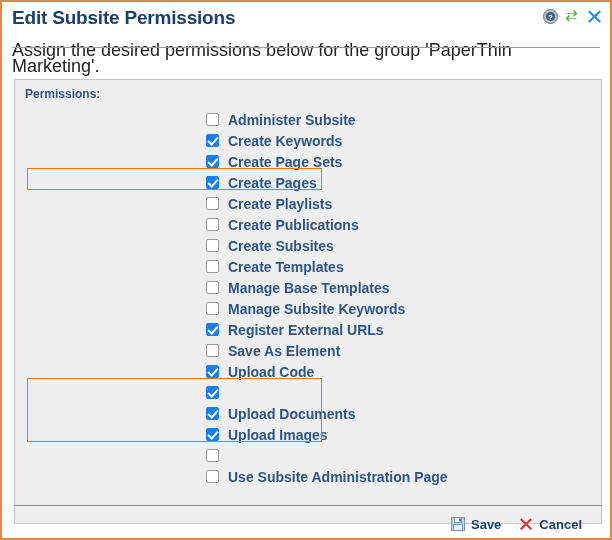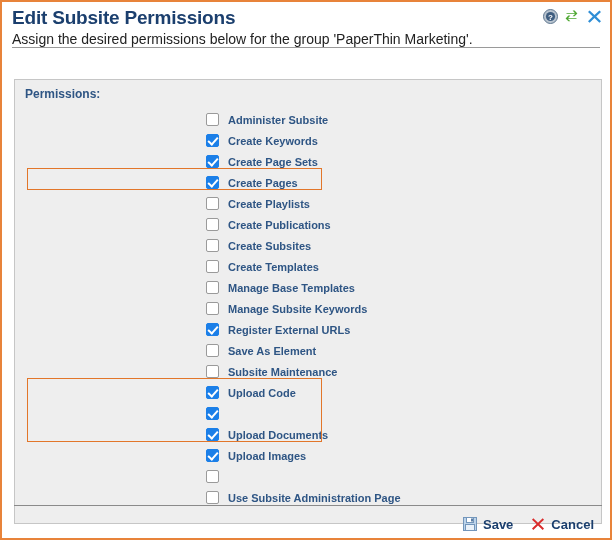--- a/index.html
+++ b/index.html
@@ -33,24 +33,24 @@
   .page-title {
     font-size: 19px;
     font-weight: bold;
     color: #1b3f6e;
     letter-spacing: -0.2px;
     line-height: 24px;
     margin: 0;
     padding: 0;
   }
   .page-subtitle {
-    font-size: 14px;
+    font-size: 18px;
     color: #222222;
     line-height: 16px;
-    margin-top: 1px;
+    margin-top: 12px;
   }
   .header-icons {
     position: absolute;
     top: 7px;
     right: 8px;
     display: flex;
     align-items: center;
     gap: 7px;
   }
   .hdr-icon {
@@ -126,21 +126,21 @@
     position: absolute;
     left: 3px;
     top: 0px;
     width: 4px;
     height: 8px;
     border: solid #ffffff;
     border-width: 0 2px 2px 0;
     transform: rotate(42deg);
   }
   .perm-label {
-    font-size: 11px;
+    font-size: 14px;
     font-weight: bold;
     color: #2e5584;
     white-space: nowrap;
   }
 
   
   .highlight {
     position: absolute;
     border: 1px solid #e2762a;
     box-sizing: border-box;
@@ -159,21 +159,21 @@
   .footer {
     position: absolute;
     left: 0;
     right: 0;
     top: 508px;
     height: 28px;
     display: flex;
     justify-content: flex-end;
     align-items: center;
     gap: 18px;
-    padding-right: 16px;
+    padding-right: 28px;
     box-sizing: border-box;
   }
   .footer-btn {
     display: flex;
     align-items: center;
     gap: 6px;
     font-size: 13px;
     font-weight: bold;
     color: #1b3f6e;
     cursor: pointer;
@@ -256,24 +256,20 @@
           <span class="cbx off"></span>
           <span class="perm-label">Manage Subsite Keywords</span>
         </div>
         <div class="perm-row">
           <span class="cbx on"></span>
           <span class="perm-label">Register External URLs</span>
         </div>
         <div class="perm-row">
           <span class="cbx off"></span>
           <span class="perm-label">Save As Element</span>
-        </div>
-        <div class="perm-row">
-          <span class="cbx off"></span>
-          <span class="perm-label">Subsite Maintenance</span>
         </div>
         <div class="perm-row">
           <span class="cbx on"></span>
           <span class="perm-label">Upload Code</span>
         </div>
         <div class="perm-row">
           <span class="cbx on"></span>
         </div>
         <div class="perm-row">
           <span class="cbx on"></span>

